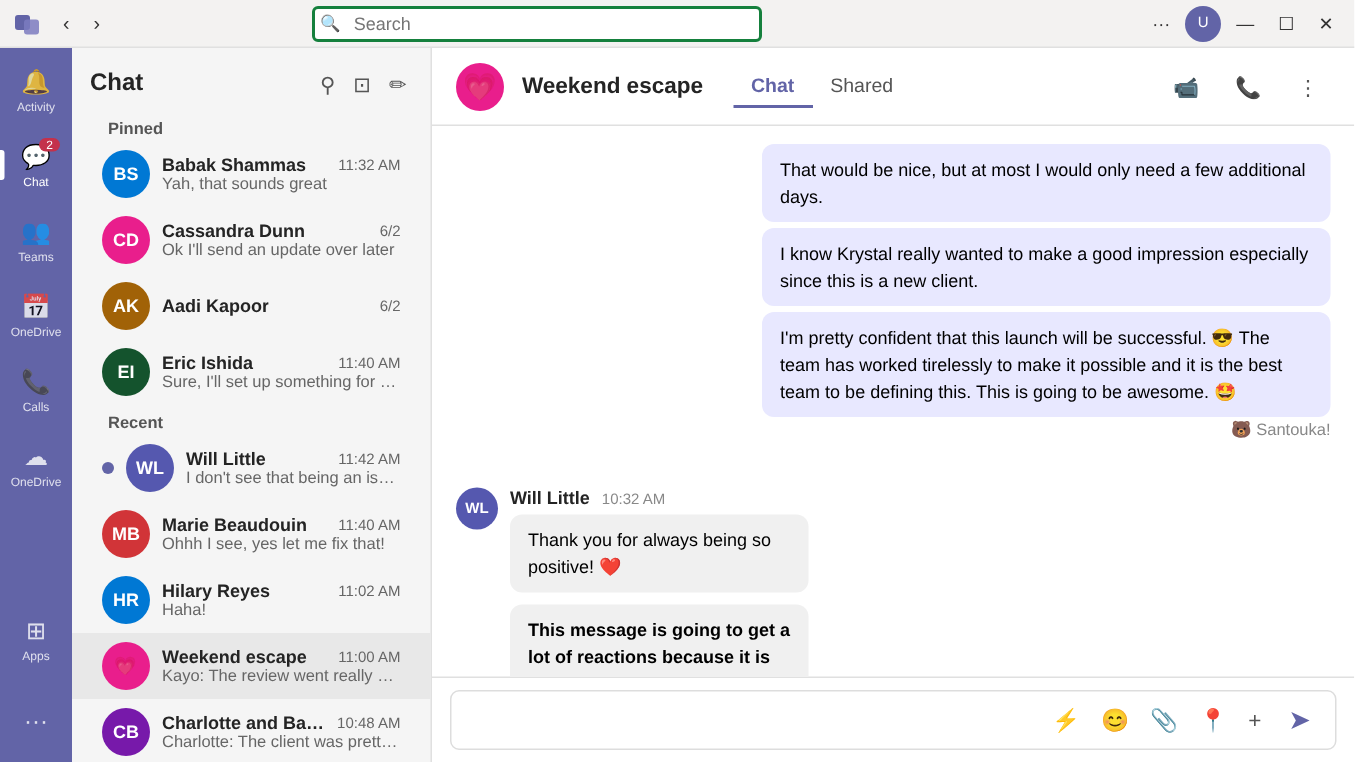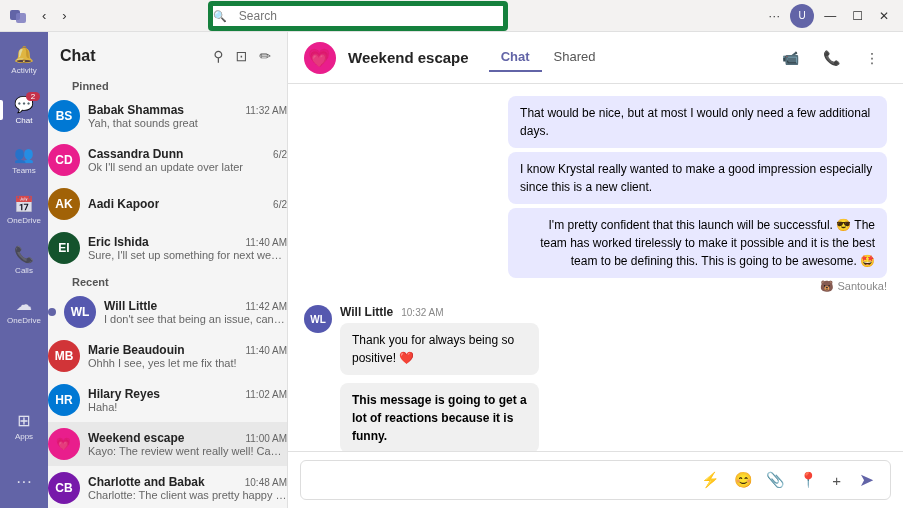--- a/index.html
+++ b/index.html
@@ -4,21 +4,21 @@
   <style>
     * { box-sizing: border-box; margin: 0; padding: 0; }
     body { font-family: 'Segoe UI', sans-serif; font-size: 12px; background: #fff; width: 903px; height: 508px; overflow: hidden; display: flex; flex-direction: column; }
 
     
     .titlebar { height: 32px; background: #f3f2f1; display: flex; align-items: center; padding: 0 8px; border-bottom: 1px solid #e0e0e0; flex-shrink: 0; }
     .titlebar-logo { width: 20px; height: 20px; margin-right: 8px; }
     .titlebar-nav { display: flex; gap: 4px; margin-right: 8px; }
     .titlebar-nav button { background: none; border: none; cursor: pointer; padding: 2px 6px; border-radius: 3px; font-size: 13px; color: #333; }
     .titlebar-search { flex: 1; max-width: 300px; margin: 0 auto; }
-    .titlebar-search input { width: 100%; padding: 3px 8px 3px 26px; border: 5px solid #15803d; border-radius: 4px; background: #fff; font-size: 12px; outline: none; }
+    .titlebar-search input { width: 100%; padding: 3px 8px 3px 26px; border: 2px solid #15803d; border-radius: 4px; background: #fff; font-size: 12px; outline: none; }
     .search-wrap { position: relative; }
     .search-wrap .search-icon-small { position: absolute; left: 6px; top: 50%; transform: translateY(-50%); color: #666; font-size: 11px; }
     .titlebar-actions { margin-left: auto; display: flex; align-items: center; gap: 4px; }
     .titlebar-actions button { background: none; border: none; cursor: pointer; padding: 3px 6px; font-size: 12px; color: #333; }
     .avatar-small { width: 24px; height: 24px; border-radius: 50%; background: #6264a7; display: inline-flex; align-items: center; justify-content: center; color: #fff; font-size: 10px; }
 
     
     .main { display: flex; flex: 1; overflow: hidden; }
 
     
@@ -32,21 +32,21 @@
     .nav-more { margin-top: auto; margin-bottom: 8px; }
 
     
     .chat-list { width: 240px; background: #f5f5f5; border-right: 1px solid #e0e0e0; display: flex; flex-direction: column; flex-shrink: 0; overflow: hidden; }
     .chat-list-header { padding: 12px 12px 6px; display: flex; align-items: center; justify-content: space-between; }
     .chat-list-title { font-size: 16px; font-weight: 600; color: #242424; }
     .chat-list-actions { display: flex; gap: 4px; }
     .icon-btn { background: none; border: none; cursor: pointer; padding: 4px; border-radius: 4px; color: #555; font-size: 14px; }
     .section-label { font-size: 11px; font-weight: 600; color: #555; padding: 6px 24px 2px; }
     .chat-items { overflow-y: auto; flex: 1; }
-    .chat-item { display: flex; align-items: center; padding: 6px 0; cursor: pointer; gap: 8px; }
+    .chat-item { display: flex; align-items: center; padding: 6px 20px; cursor: pointer; gap: 8px; }
     .chat-item.active { background: #e8e8e8; }
     .chat-avatar { width: 32px; height: 32px; border-radius: 50%; flex-shrink: 0; display: flex; align-items: center; justify-content: center; font-size: 12px; font-weight: 600; color: #fff; }
     .chat-info { flex: 1; min-width: 0; }
     .chat-name-row { display: flex; justify-content: space-between; align-items: center; }
     .chat-name { font-size: 12px; font-weight: 600; color: #242424; white-space: nowrap; overflow: hidden; text-overflow: ellipsis; }
     .chat-time { font-size: 10px; color: #666; flex-shrink: 0; margin-left: 4px; }
     .chat-preview { font-size: 11px; color: #666; white-space: nowrap; overflow: hidden; text-overflow: ellipsis; }
     .unread-dot { width: 8px; height: 8px; background: #6264a7; border-radius: 50%; flex-shrink: 0; }
 
     
@@ -54,21 +54,21 @@
     .chat-header { height: 52px; border-bottom: 1px solid #e0e0e0; display: flex; align-items: center; padding: 0 16px; gap: 12px; flex-shrink: 0; }
     .chat-header-avatar { width: 32px; height: 32px; border-radius: 50%; background: #e91e8c; display: flex; align-items: center; justify-content: center; font-size: 14px; }
     .chat-header-name { font-size: 15px; font-weight: 600; color: #242424; }
     .chat-header-tabs { display: flex; gap: 0; margin-left: 8px; }
     .tab { padding: 6px 12px; font-size: 13px; cursor: pointer; color: #555; border-bottom: 2px solid transparent; }
     .tab.active { color: #6264a7; border-bottom-color: #6264a7; font-weight: 600; }
     .chat-header-actions { margin-left: auto; display: flex; gap: 8px; }
     .header-action-btn { background: none; border: none; cursor: pointer; padding: 4px 8px; border-radius: 4px; color: #555; font-size: 14px; }
 
     
-    .messages-area { flex: 1; overflow-y: auto; padding: 12px 16px; display: flex; flex-direction: column; gap: 4px; }
+    .messages-area { flex: 1; overflow-y: auto; padding: 12px 16px; display: flex; flex-direction: column; gap: 24px; }
     .msg-group { display: flex; flex-direction: column; }
     .msg-bubble { max-width: 65%; padding: 8px 12px; border-radius: 8px; font-size: 12px; line-height: 1.5; }
     .msg-bubble.received { background: #f0f0f0; align-self: flex-start; }
     .msg-bubble.sent { background: #e8e8ff; align-self: flex-end; }
     .msg-right { align-items: flex-end; }
     .msg-left { align-items: flex-start; }
     .msg-sender { font-weight: 600; color: #242424; }
     .msg-with-avatar { display: flex; align-items: flex-start; gap: 8px; }
     .msg-avatar { width: 28px; height: 28px; border-radius: 50%; flex-shrink: 0; display: flex; align-items: center; justify-content: center; font-size: 10px; color: #fff; font-weight: 600; }
     .msg-content-col { display: flex; flex-direction: column; gap: 4px; max-width: 70%; }
@@ -279,21 +279,21 @@
           <span>⋮</span>
         </button>
       </div>
     </div>
 
     <div class="messages-area">
 
       <div class="msg-group msg-right">
         <div class="msg-bubble sent">That would be nice, but at most I would only need a few additional days.</div>
         <div class="msg-bubble sent" style="margin-top:4px;">I know Krystal really wanted to make a good impression especially since this is a new client.</div>
-        <div class="msg-bubble sent" style="margin-top:4px;text-align:right;">I'm pretty confident that this launch will be successful. 😎 The team has worked tirelessly to make it possible and it is the best team to be defining this. This is going to be awesome. 🤩</div>
+        <div class="msg-bubble sent" style="margin-top:4px;">I'm pretty confident that this launch will be successful. 😎 The team has worked tirelessly to make it possible and it is the best team to be defining this. This is going to be awesome. 🤩</div>
         <div class="santouka-tag">
           <span>🐻</span> Santouka!
         </div>
       </div>
 
       <div class="msg-group msg-left" style="margin-top:8px;">
         <div class="msg-with-avatar">
           <div class="msg-avatar" style="background:#5558af">WL</div>
           <div class="msg-content-col">
             <div style="display:flex;gap:8px;align-items:baseline;">

